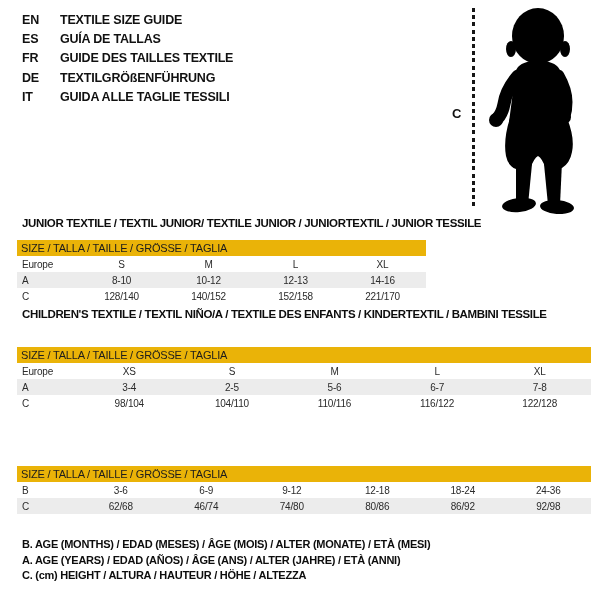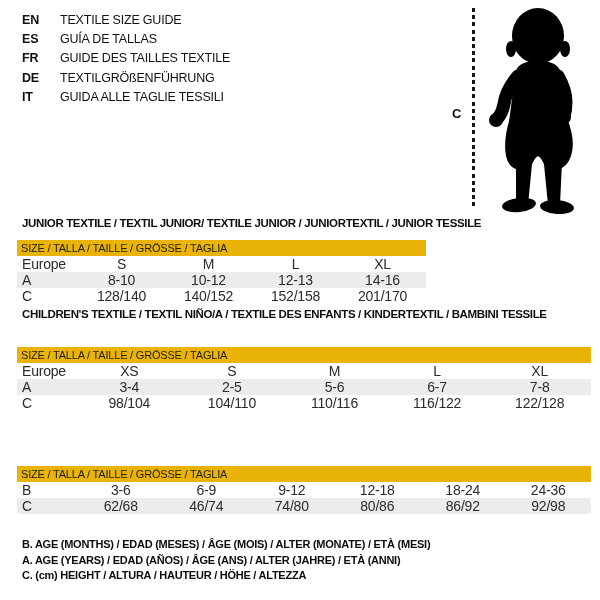--- a/index.html
+++ b/index.html
@@ -7,41 +7,41 @@
     position: relative; width: 600px; height: 600px;
     background: #ffffff; overflow: hidden;
     font-family: "Liberation Sans", sans-serif;
     color: #111;
     border-radius: 15px;
   }
   
   .lang-block { position: absolute; left: 22px; top: 10px; }
   .lang-row { display: flex; height: 19.4px; align-items: center; }
   .lang-code { width: 38px; font-weight: bold; font-size: 12.5px; letter-spacing: -0.2px; }
-  .lang-label { font-weight: normal; font-size: 12.5px; letter-spacing: -0.2px; white-space: nowrap; }
+  .lang-label { font-weight: bold; font-size: 12.5px; letter-spacing: -0.2px; white-space: nowrap; }
   
   .measure-line {
     position: absolute; left: 472px; top: 8px; width: 3px; height: 200px;
     background: repeating-linear-gradient(to bottom, #161616 0 4px, transparent 4px 7.2px);
   }
   .measure-label { position: absolute; left: 452px; top: 106px; font-weight: bold; font-size: 13px; }
   .baby-svg { position: absolute; left: 482px; top: 6px; width: 112px; height: 208px; }
   
   .heading {
     position: absolute; left: 22px; font-weight: bold; font-size: 11.5px;
     letter-spacing: -0.35px; white-space: nowrap; color: #0d0d0d; line-height: 16px; text-align: center;
   }
   
   .size-table { position: absolute; left: 17px; }
   .size-bar {
     height: 16px; background: #eab308; display: flex; align-items: center;
     padding-left: 4px; box-sizing: border-box; font-size: 11px; color: #1c1c1c;
     letter-spacing: -0.2px;
   }
-  .t-row { display: flex; height: 16px; align-items: center; font-size: 14px; color: #2b2b2b; letter-spacing: -0.2px; }
+  .t-row { display: flex; height: 16px; align-items: center; font-size: 10px; color: #2b2b2b; letter-spacing: -0.2px; }
   .t-row.alt { background: #ececec; }
   .t-label { width: 61px; padding-left: 5px; box-sizing: border-box; }
   .t-cell { flex: 1; text-align: center; }
   .w-t1 { width: 409px; }
   .w-t23 { width: 574px; }
   
   .footnotes { position: absolute; left: 22px; top: 537px; }
   .footnote { font-weight: bold; font-size: 11px; letter-spacing: -0.25px; line-height: 15.6px; white-space: nowrap; color: #0d0d0d; }
 </style>
 </head>
@@ -107,21 +107,21 @@
       <span class="t-cell">8-10</span>
       <span class="t-cell">10-12</span>
       <span class="t-cell">12-13</span>
       <span class="t-cell">14-16</span>
     </div>
     <div class="t-row">
       <span class="t-label">C</span>
       <span class="t-cell">128/140</span>
       <span class="t-cell">140/152</span>
       <span class="t-cell">152/158</span>
-      <span class="t-cell">201/170</span>
+      <span class="t-cell">221/170</span>
     </div>
   </div>
 
   <div class="heading" style="top:306px">CHILDREN'S TEXTILE / TEXTIL NIÑO/A / TEXTILE DES ENFANTS / KINDERTEXTIL / BAMBINI TESSILE</div>
   <div class="size-table w-t23" style="top:347px">
     <div class="size-bar">SIZE / TALLA / TAILLE / GRÖSSE / TAGLIA</div>
     <div class="t-row">
       <span class="t-label">Europe</span>
       <span class="t-cell">XS</span>
       <span class="t-cell">S</span>

